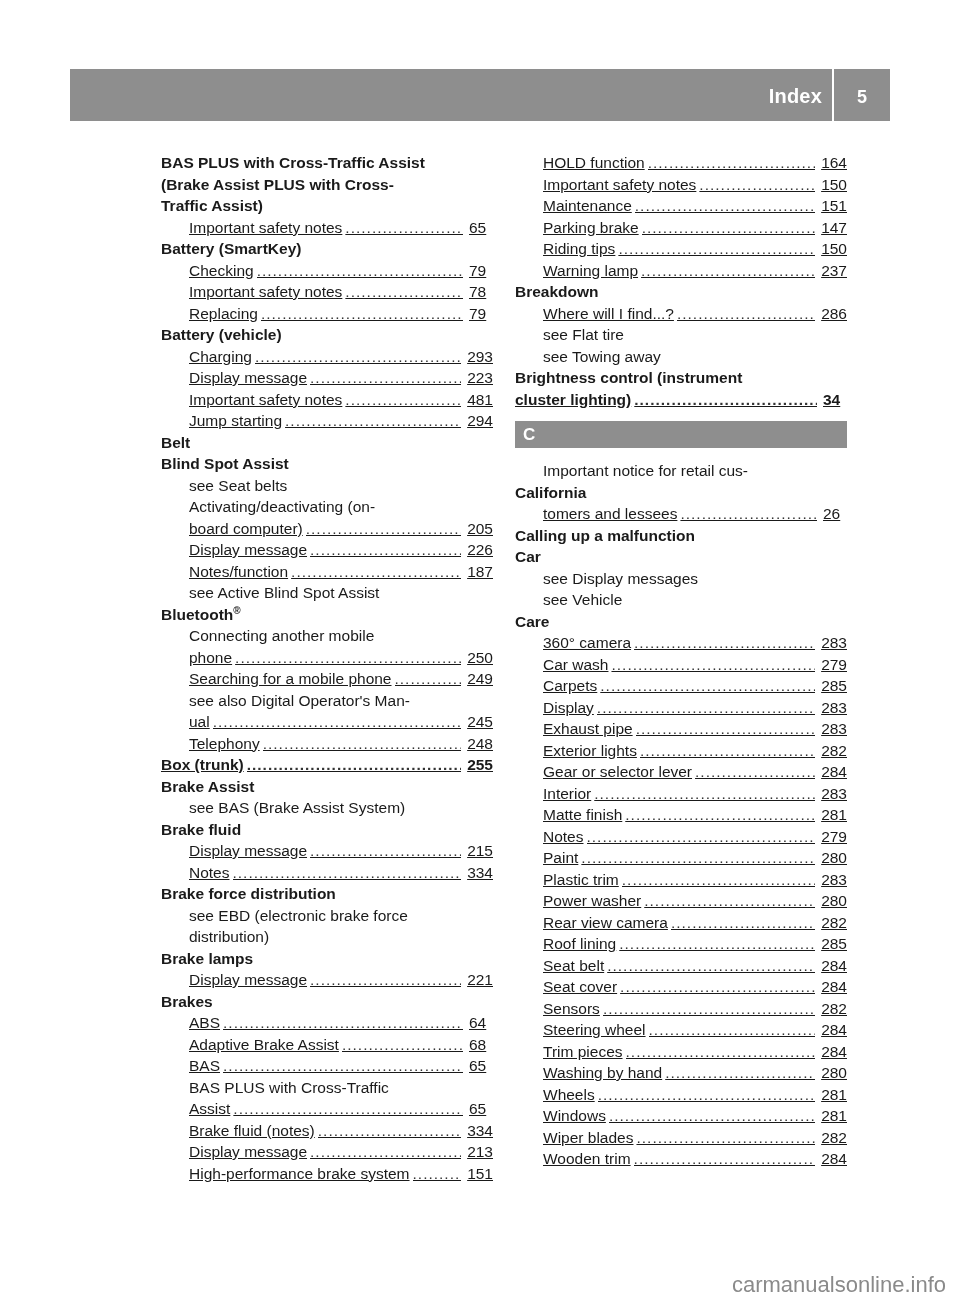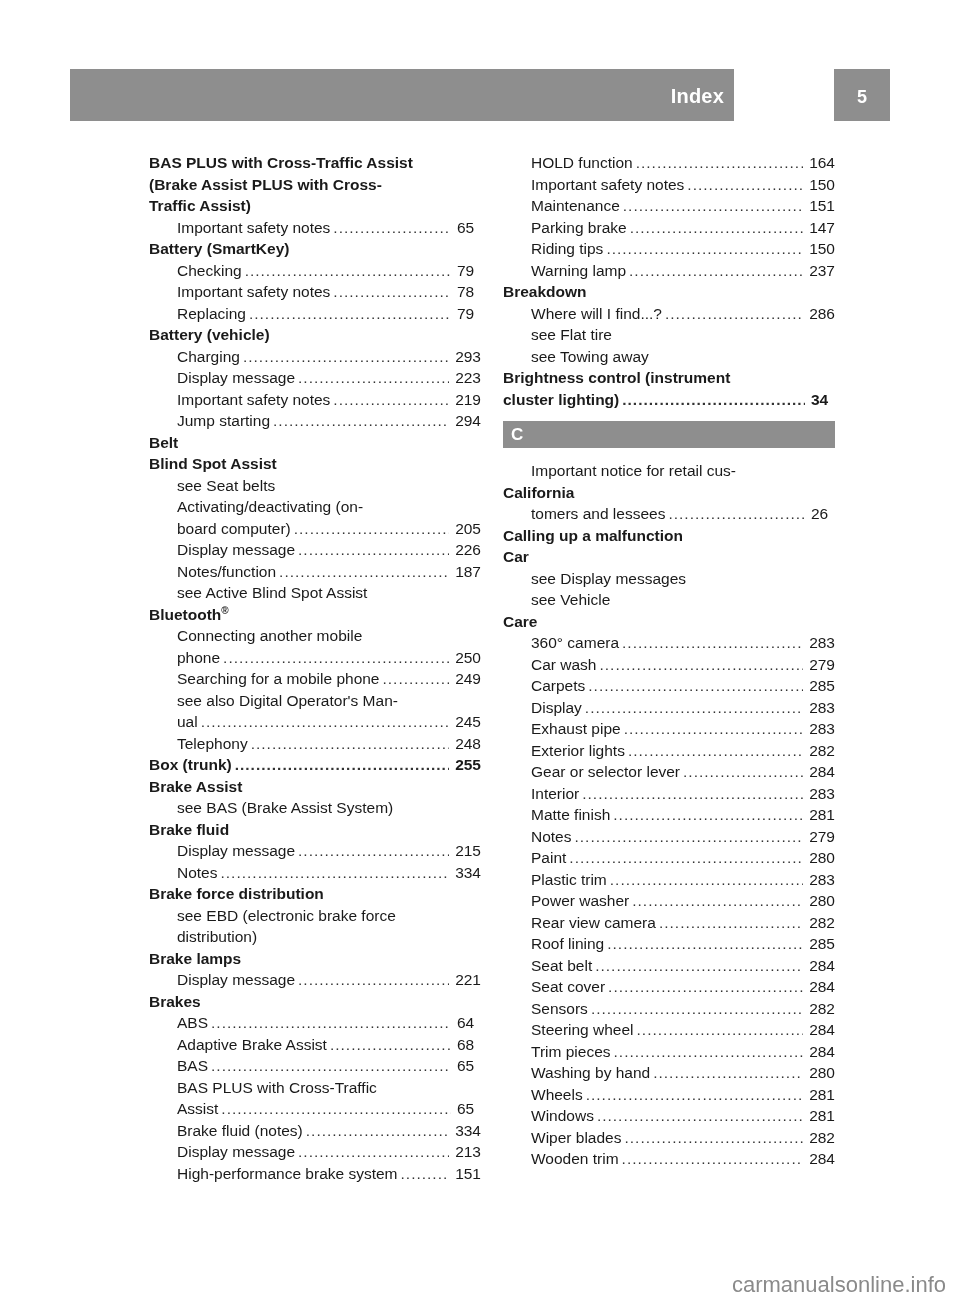--- a/index.html
+++ b/index.html
@@ -1,33 +1,33 @@
 <!DOCTYPE html>
 <html><head>
 <meta charset="utf-8">
 <style>
   html, body { margin: 0; padding: 0; background: #ffffff; }
   body { width: 960px; height: 1302px; position: relative; overflow: hidden;
          font-family: "Liberation Sans", sans-serif; color: #1a1a1a; }
   .header { position: absolute; left: 70px; top: 69px; width: 820px; height: 52px; }
-  .header-title { position: absolute; left: 0; top: 0; width: 664px; height: 52px;
+  .header-title { position: absolute; left: 0; top: 0; width: 762px; height: 52px;
                   background: #8e8e8e; }
   .header-title span { position: absolute; right: 10px; top: 16px; color: #ffffff;
                        font-weight: bold; font-size: 20px; letter-spacing: 0.2px; }
   .header-page { position: absolute; left: 764px; top: 0; width: 56px; height: 52px;
                  background: #8e8e8e; }
   .header-page span { position: absolute; left: 0; right: 0; text-align: center; top: 18px;
                       color: #ffffff; font-weight: bold; font-size: 18px; }
-  .col { position: absolute; top: 152px; width: 332px; font-size: 15.5px; line-height: 21.5px; }
+  .col { position: absolute; top: 152px; width: 332px; font-size: 15.5px; line-height: 21.5px; margin-left: 12px; }
   .col.left { left: 149px; }
   .col.right { left: 503px; }
   .line { position: relative; height: 21.5px; white-space: nowrap; }
   .line.bold { font-weight: bold; }
   .line.sub { padding-left: 28px; }
-  .entry { display: flex; align-items: baseline; }
+  .entry { display: flex; align-items: baseline; text-decoration: underline; }
   .entry .txt { white-space: nowrap; }
   .entry .dots { flex: 1; overflow: hidden; white-space: nowrap; margin: 0 6px 0 3px;
                  letter-spacing: 1px; color: #333; }
   .entry .dots::before { content: "........................................................................................................................................"; }
   .entry .pg { white-space: nowrap; text-align: left; min-width: 24px; }
   .section-bar { height: 27px; background: #8e8e8e; margin: 11px 0 12px 0; position: relative; }
   .section-bar span { position: absolute; left: 8px; top: 3px; color: #ffffff; font-weight: bold; font-size: 17px; }
   sup { font-size: 10px; line-height: 0; vertical-align: 6px; }
   .watermark { position: absolute; right: 14px; top: 1272px; color: #8a8a8a; font-size: 22px; }
 </style>
@@ -75,21 +75,21 @@
       <span class="pg">293</span>
     </div>
     <div class="line sub entry">
       <span class="txt">Display message</span>
       <span class="dots"></span>
       <span class="pg">223</span>
     </div>
     <div class="line sub entry">
       <span class="txt">Important safety notes</span>
       <span class="dots"></span>
-      <span class="pg">219</span>
+      <span class="pg">481</span>
     </div>
     <div class="line sub entry">
       <span class="txt">Jump starting</span>
       <span class="dots"></span>
       <span class="pg">294</span>
     </div>
     <div class="line bold"><span>Belt</span></div>
     <div class="line bold"><span>Blind Spot Assist</span></div>
     <div class="line sub"><span>see Seat belts</span></div>
     <div class="line sub"><span>Activating/deactivating (on-</span></div>

